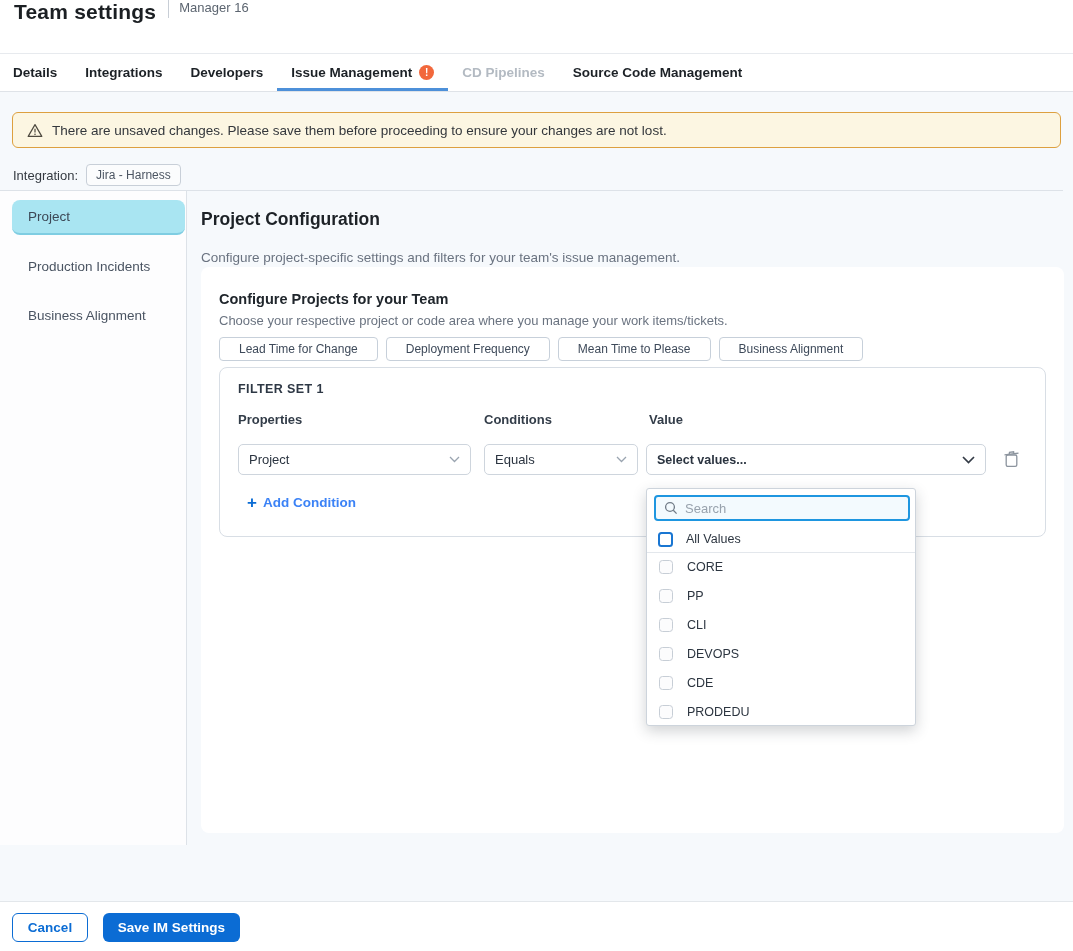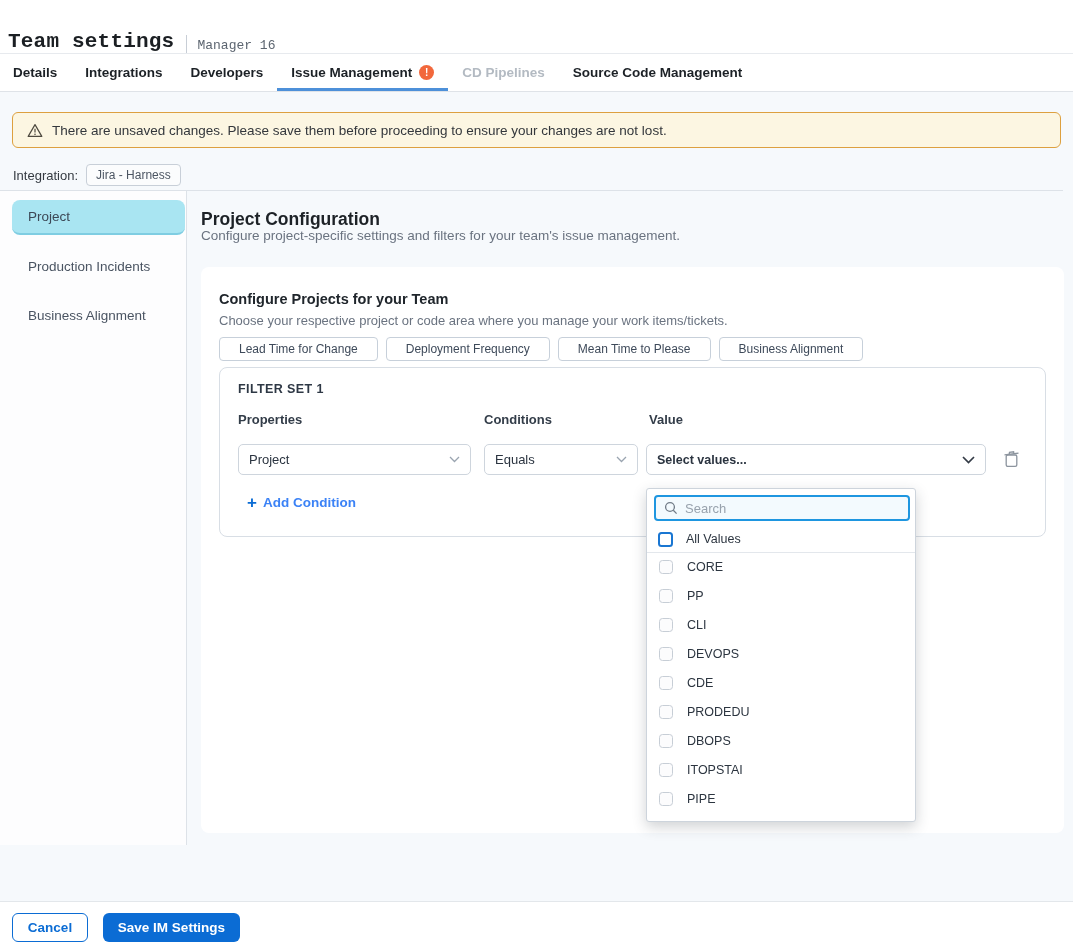--- a/index.html
+++ b/index.html
@@ -3,21 +3,21 @@
 <meta charset="utf-8">
 <style>
   * { margin:0; padding:0; box-sizing:border-box; }
   html,body { background:#ffffff; }
   #app {
     position:relative; width:1073px; height:951px; overflow:hidden;
     font-family:"Liberation Sans", sans-serif; color:#22272b; background:#ffffff;
   }
   
   .header { position:absolute; left:0; top:0; width:1073px; height:53px; background:#fff; }
-  .header-inner { display:flex; align-items:flex-end; height:100%; padding-left:8px;font-family:Liberation Mono, monospace; }
+  .header-inner { display:flex; align-items:flex-start; height:100%; padding-left:14px; }
   .page-title { font-size:21px; font-weight:bold; color:#1b1f23; letter-spacing:.2px; }
   .title-sep { width:1px; height:18px; background:#c8ced6; margin:0 10px 0 12px; }
   .title-sub { font-size:13px; color:#5c6570; }
   
   .tabbar {
     position:absolute; left:0; top:53px; width:1073px; height:39px; background:#fff;
     border-top:1px solid #e7eaee; border-bottom:1px solid #dfe3e8;
     display:flex; align-items:stretch; padding-left:13px;
   }
   .tab {
@@ -51,21 +51,21 @@
   
   .sidebar-bg { position:absolute; left:0; top:191px; width:186px; height:654px; background:#fdfdfe; }
   .vdivider { position:absolute; left:186px; top:191px; width:1px; height:654px; background:#dde2e8; }
   .side-item {
     position:absolute; left:12px; width:173px; height:35px; display:flex; align-items:center;
     padding-left:16px; font-size:13.5px; color:#4a5462; border-radius:8px; cursor:pointer;
   }
   .side-item.active { background:#a9e5f2; border-bottom:2px solid #7fcde2; color:#3c4856; }
   
   .main-title { position:absolute; left:201px; top:209px; font-size:17.5px; font-weight:bold; color:#1d2227; }
-  .main-sub { position:absolute; left:201px; top:228px; font-size:13.5px; color:#6a7380; }
+  .main-sub { position:absolute; left:201px; top:250px; font-size:13.5px; color:#6a7380; }
   .card {
     position:absolute; left:201px; top:267px; width:863px; height:566px;
     background:#ffffff; border-radius:8px;
   }
   .card-title { position:absolute; left:18px; top:24px; font-size:14.5px; font-weight:bold; color:#20262c; }
   .card-sub { position:absolute; left:18px; top:46px; font-size:13px; color:#6a7380; }
   .chips { position:absolute; left:18px; top:70px; display:flex; gap:8px; }
   .chip {
     border:1px solid #c7d0da; border-radius:4px; background:#fff; color:#3e4a5a;
     font-size:12px; padding:4px 19px; white-space:nowrap;
@@ -84,21 +84,21 @@
   }
   .select .sel-text { font-size:13px; color:#2b3440; flex:1; }
   .select.s1 { left:18px; width:233px; } .select.s2 { left:264px; width:154px; }
   .select.s3 { left:426px; width:340px; } .select.s3 .sel-text { font-weight:bold; font-size:12.5px; }
   .trash-btn { position:absolute; left:783px; top:82px; width:18px; height:18px; cursor:pointer; }
   .add-cond { position:absolute; left:27px; top:126px; display:flex; align-items:center; gap:6px; cursor:pointer; }
   .add-cond .plus { font-size:17px; font-weight:bold; color:#0b6cd4; line-height:1; }
   .add-cond .lbl { font-size:13.5px; font-weight:bold; color:#3b82f6;text-align:center; }
   
   .dd-panel {
-    position:absolute; left:646px; top:488px; width:270px; height:334px; background:#fff;
+    position:absolute; left:646px; top:488px; width:270px; height:238px; background:#fff;
     border:1px solid #cdd4dc; border-radius:3px; box-shadow:0 5px 14px rgba(40,50,60,.22);
     overflow:hidden;
   }
   .dd-search {
     position:absolute; left:7px; top:6px; width:256px; height:26px;
     border:2px solid #1e96e0; border-radius:4px; background:#f3fafe;
     display:flex; align-items:center; padding:0 8px; gap:7px;
   }
   .dd-search input {
     border:none; outline:none; background:transparent; font-size:13px; color:#2b3440; width:100%;

